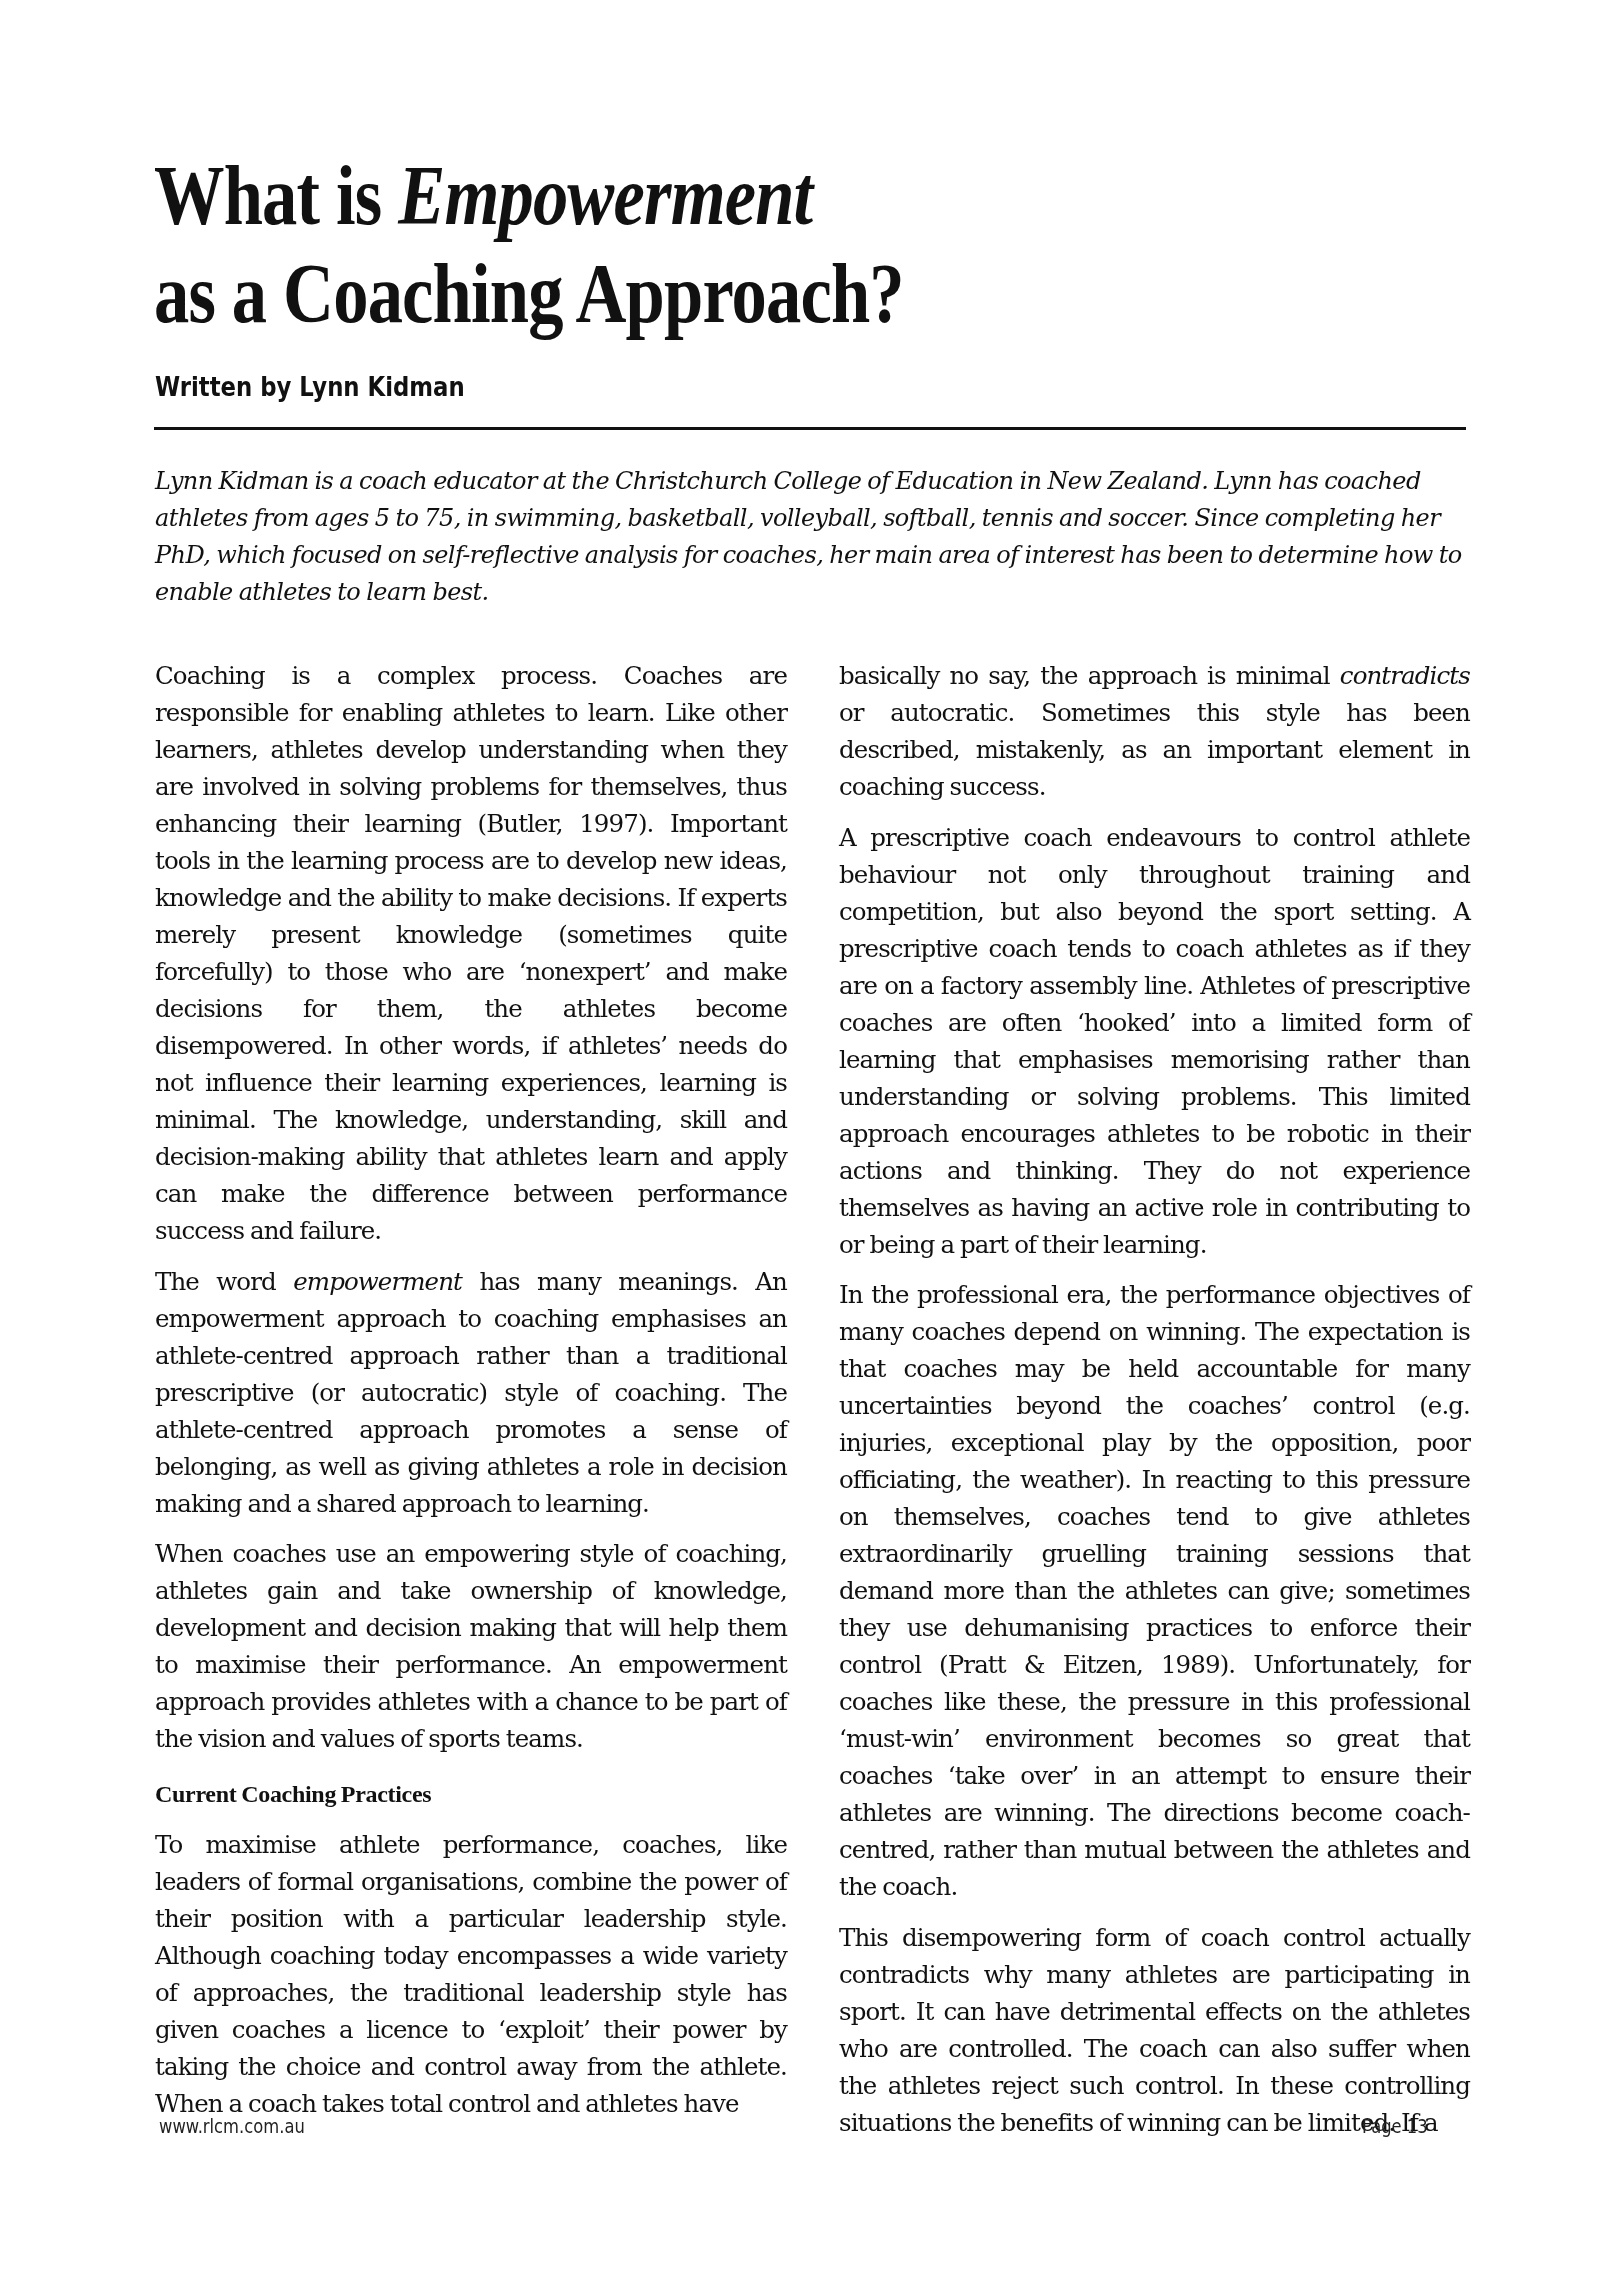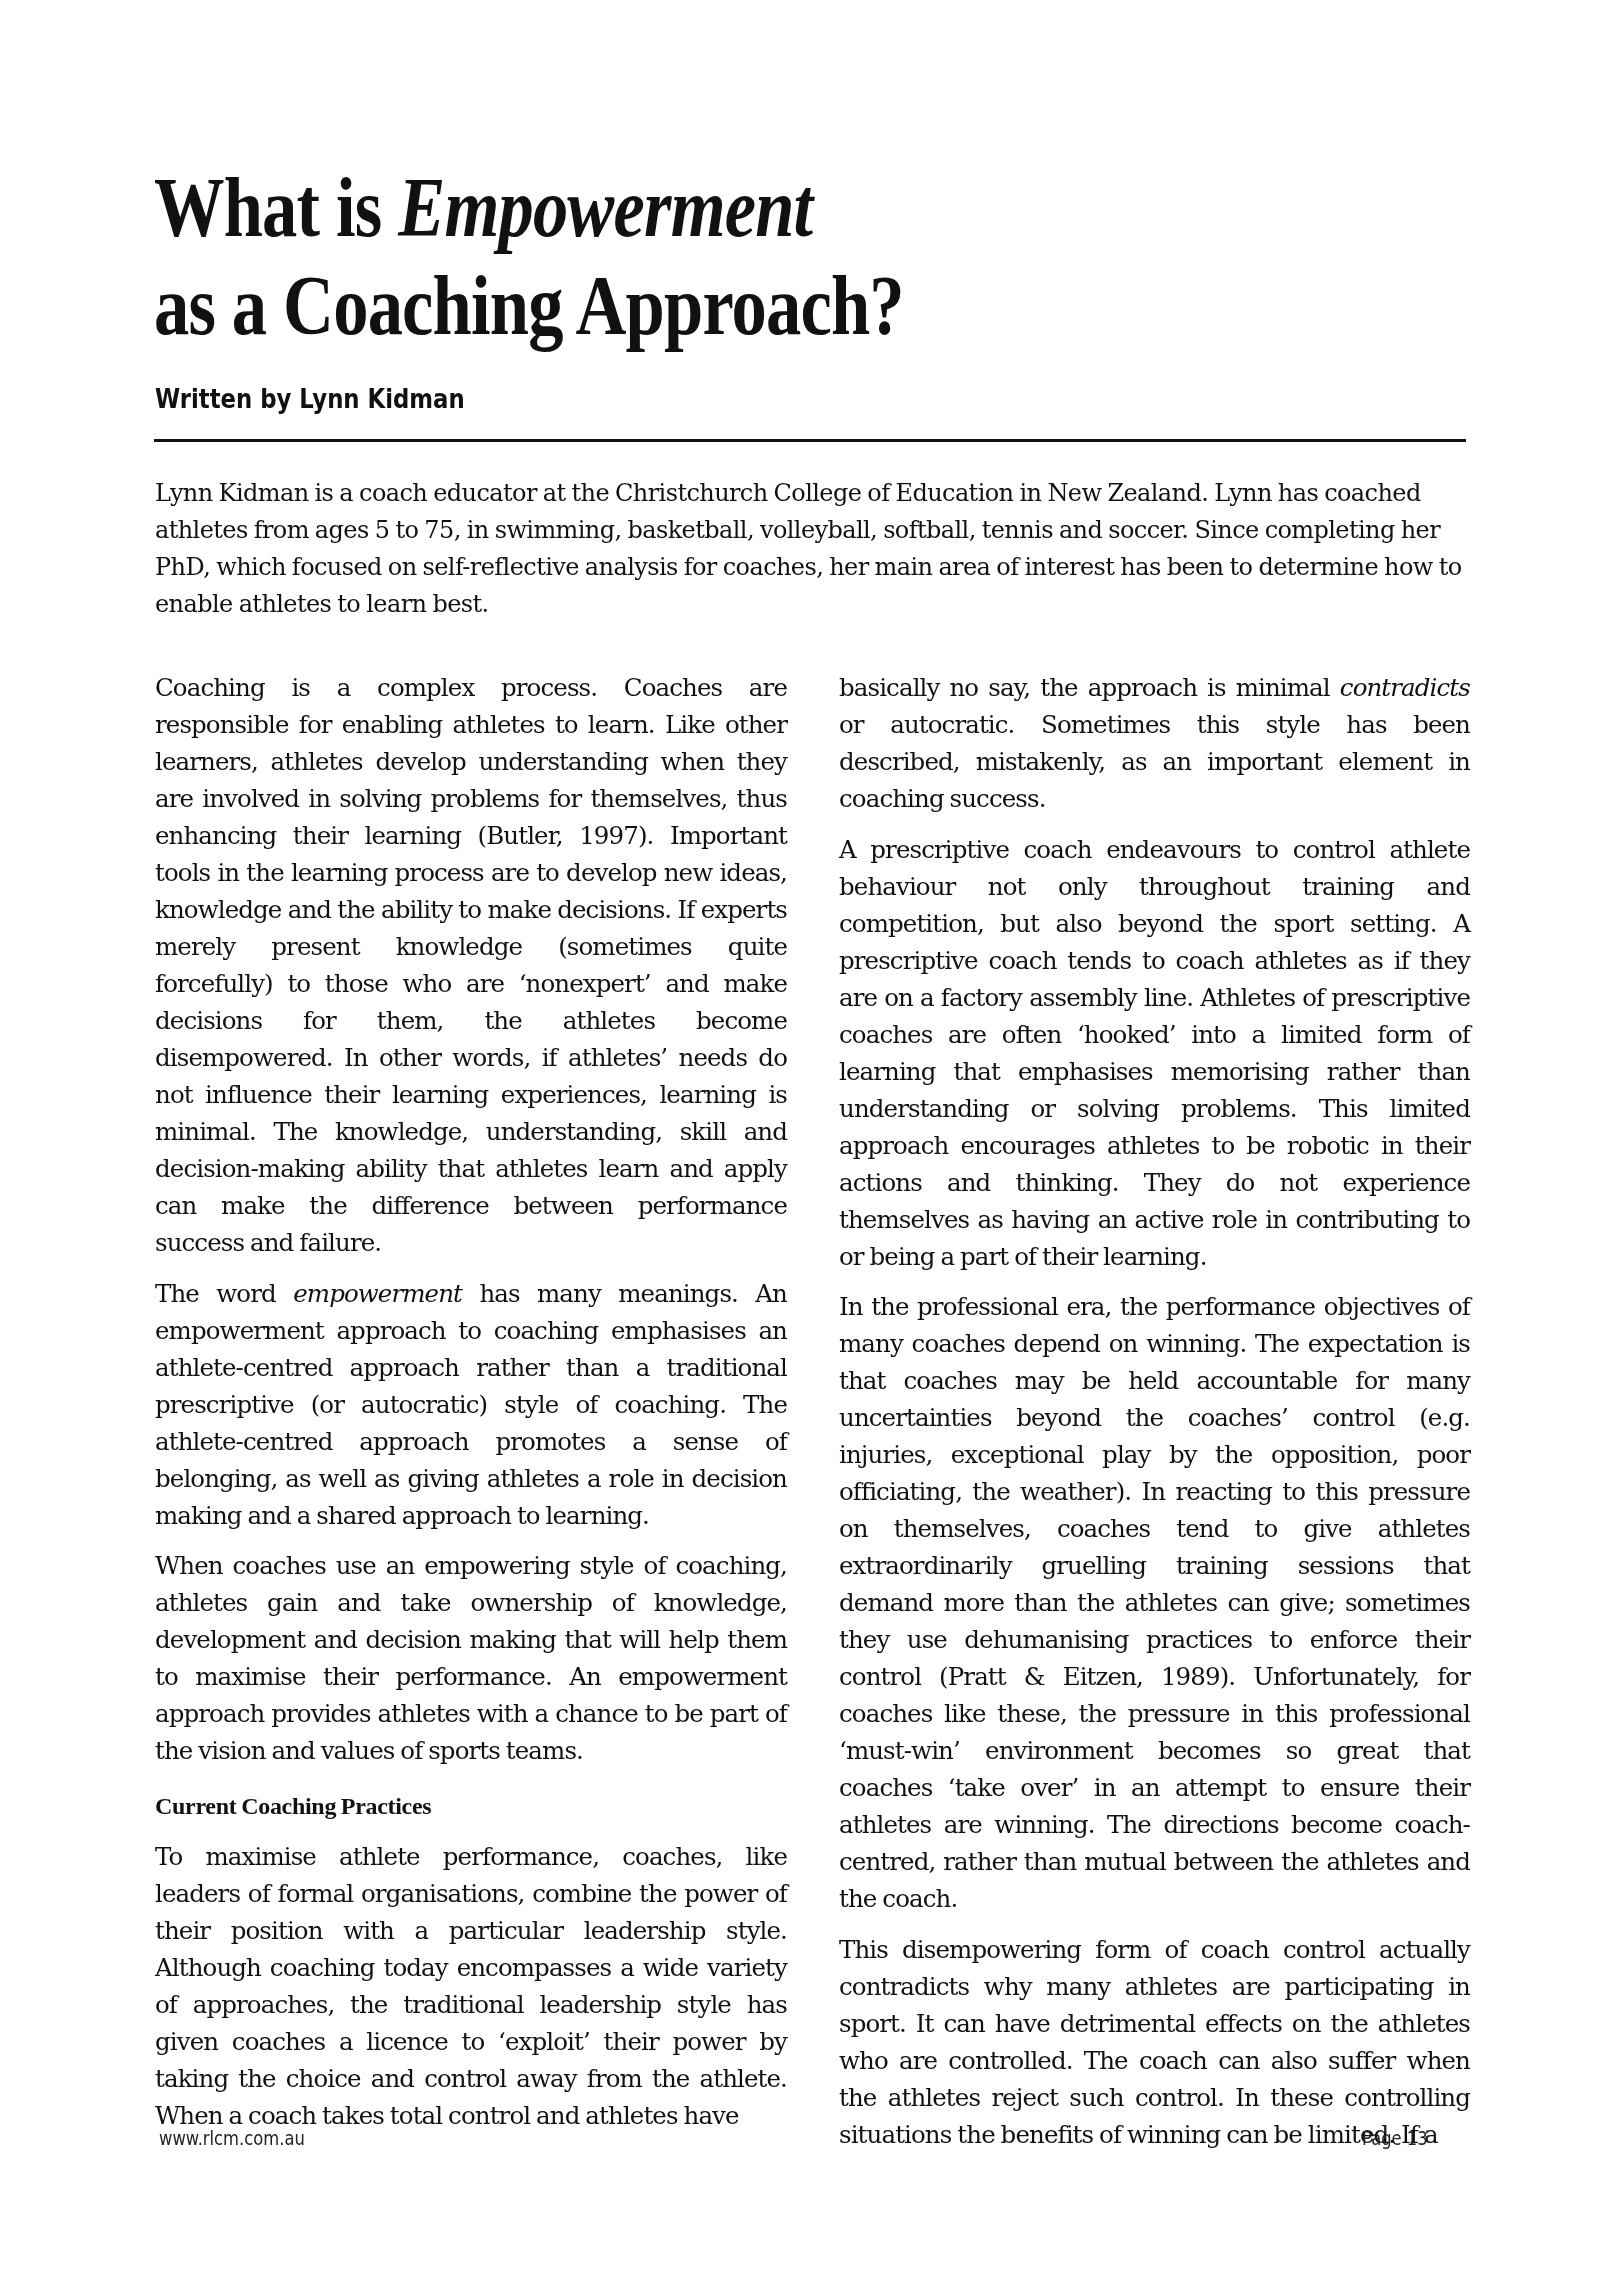--- a/index.html
+++ b/index.html
@@ -9,21 +9,21 @@
     }
     body {
       width: 1620px;
       height: 2293px;
       position: relative;
       overflow: hidden;
       color: #111111;
     }
     .page {
       position: absolute;
-      left: 0; top: 12px;
+      left: 0; top: 0;
       width: 1620px;
       height: 2129px;
     }
     .title {
       position: absolute;
       left: 154px;
       top: 147px;
       width: 1313px;
       margin: 0;
       font-family: "Liberation Serif", "DejaVu Serif", serif;
@@ -56,20 +56,21 @@
       height: 2.9px;
       background: #111111;
     }
     .intro {
       position: absolute;
       left: 155px;
       top: 463px;
       width: 1313px;
       margin: 0;
       font-family: "DejaVu Serif", "Liberation Serif", serif;
+      font-style: italic;
       font-size: 24px;
       line-height: 37px;
       letter-spacing: -0.6px;
       word-spacing: -1px;
     }
     .col {
       position: absolute;
       top: 657px;
       width: 632px;
       font-family: "DejaVu Serif", "Liberation Serif", serif;

